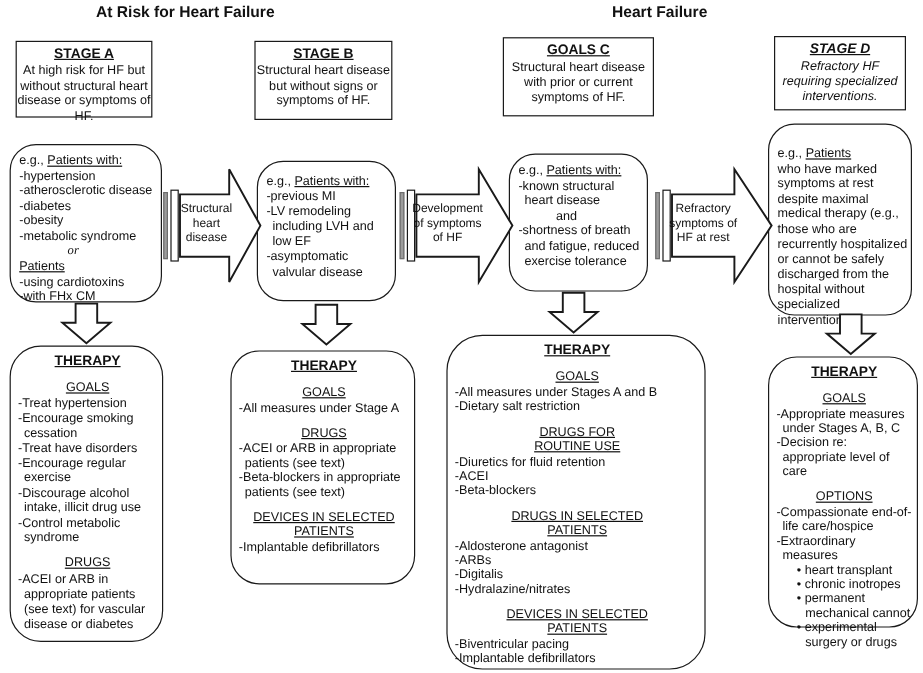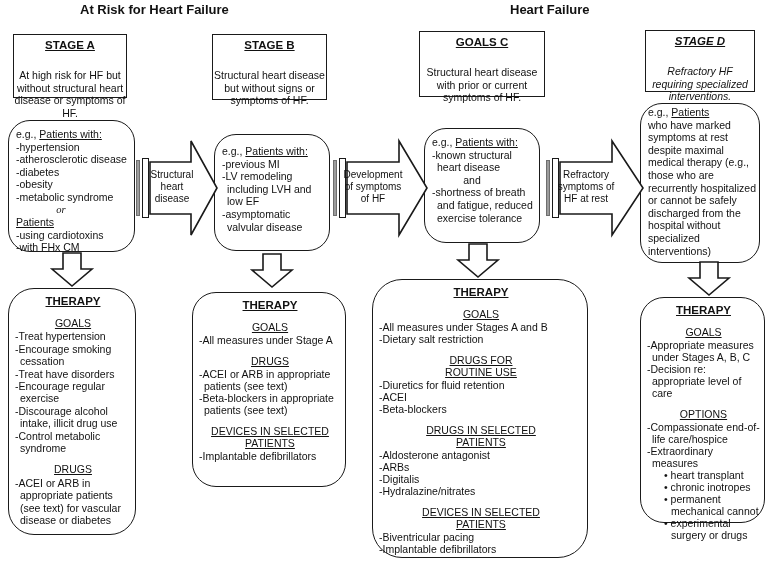--- a/index.html
+++ b/index.html
@@ -6,21 +6,21 @@
   #canvas {
     position:relative; width:769px; height:561px; background:#ffffff;
     font-family:"Liberation Sans", sans-serif; color:#111; overflow:hidden;
   }
   .hdr { position:absolute; font-size:13px; font-weight:bold; text-align:left; }
   .stage-box {
     position:absolute; border:1.6px solid #1a1a1a; background:#fff;
     text-align:center; font-size:10.5px; line-height:12.4px; padding-top:4px;
     box-sizing:border-box;
   }
-  .stage-title { font-weight:bold; text-decoration:underline; font-size:11.5px; margin-bottom:18px; }
+  .stage-title { font-weight:bold; text-decoration:underline; font-size:11.5px; margin-bottom:2px; }
   .rounded {
     position:absolute; border:1.6px solid #1a1a1a; background:#fff; box-sizing:border-box;
   }
   .patient-box { font-size:10.5px; line-height:12.6px; padding:7px 3px 0 7px; }
   .therapy-box { font-size:10.5px; padding:5px 4px 0 6px; }
   .therapy-title { text-align:center; font-weight:bold; text-decoration:underline; font-size:11.5px; line-height:14px; }
   .sec { margin-top:9px; }
   .sec-head { text-align:center; text-decoration:underline; line-height:12px; margin-bottom:1px; }
   .u { text-decoration:underline; }
   .it { font-style:italic; }
@@ -174,21 +174,21 @@
           <div class="li">-Implantable defibrillators</div>
         </div>
     </div>
   </div>
 
   <div class="stage-box" style="left:645px;top:30px;width:110px;height:62px;font-style:italic;">
     <div class="stage-title">STAGE D</div>
     <div>Refractory HF requiring specialized interventions.</div>
   </div>
 
-  <div class="rounded patient-box" style="left:640px;top:103px;width:120px;height:160px;border-radius:22px;padding-top:2px;">
+  <div class="rounded patient-box" style="left:640px;top:103px;width:120px;height:160px;border-radius:22px;padding-top:18px;">
     <div><span>e.g., </span><span class="u">Patients</span></div>
     <div>who have marked symptoms at rest despite maximal medical therapy (e.g., those who are recurrently hospitalized or cannot be safely discharged from the hospital without specialized interventions)</div>
   </div>
 
   <div class="rounded therapy-box lh-d" style="left:640px;top:297px;width:125px;height:226px;border-radius:24px;">
     <div class="therapy-title">THERAPY</div>
     <div class="sec">
       <div class="sec-head">GOALS</div>
       <div>
           <div class="li">-Appropriate measures under Stages A, B, C</div>

